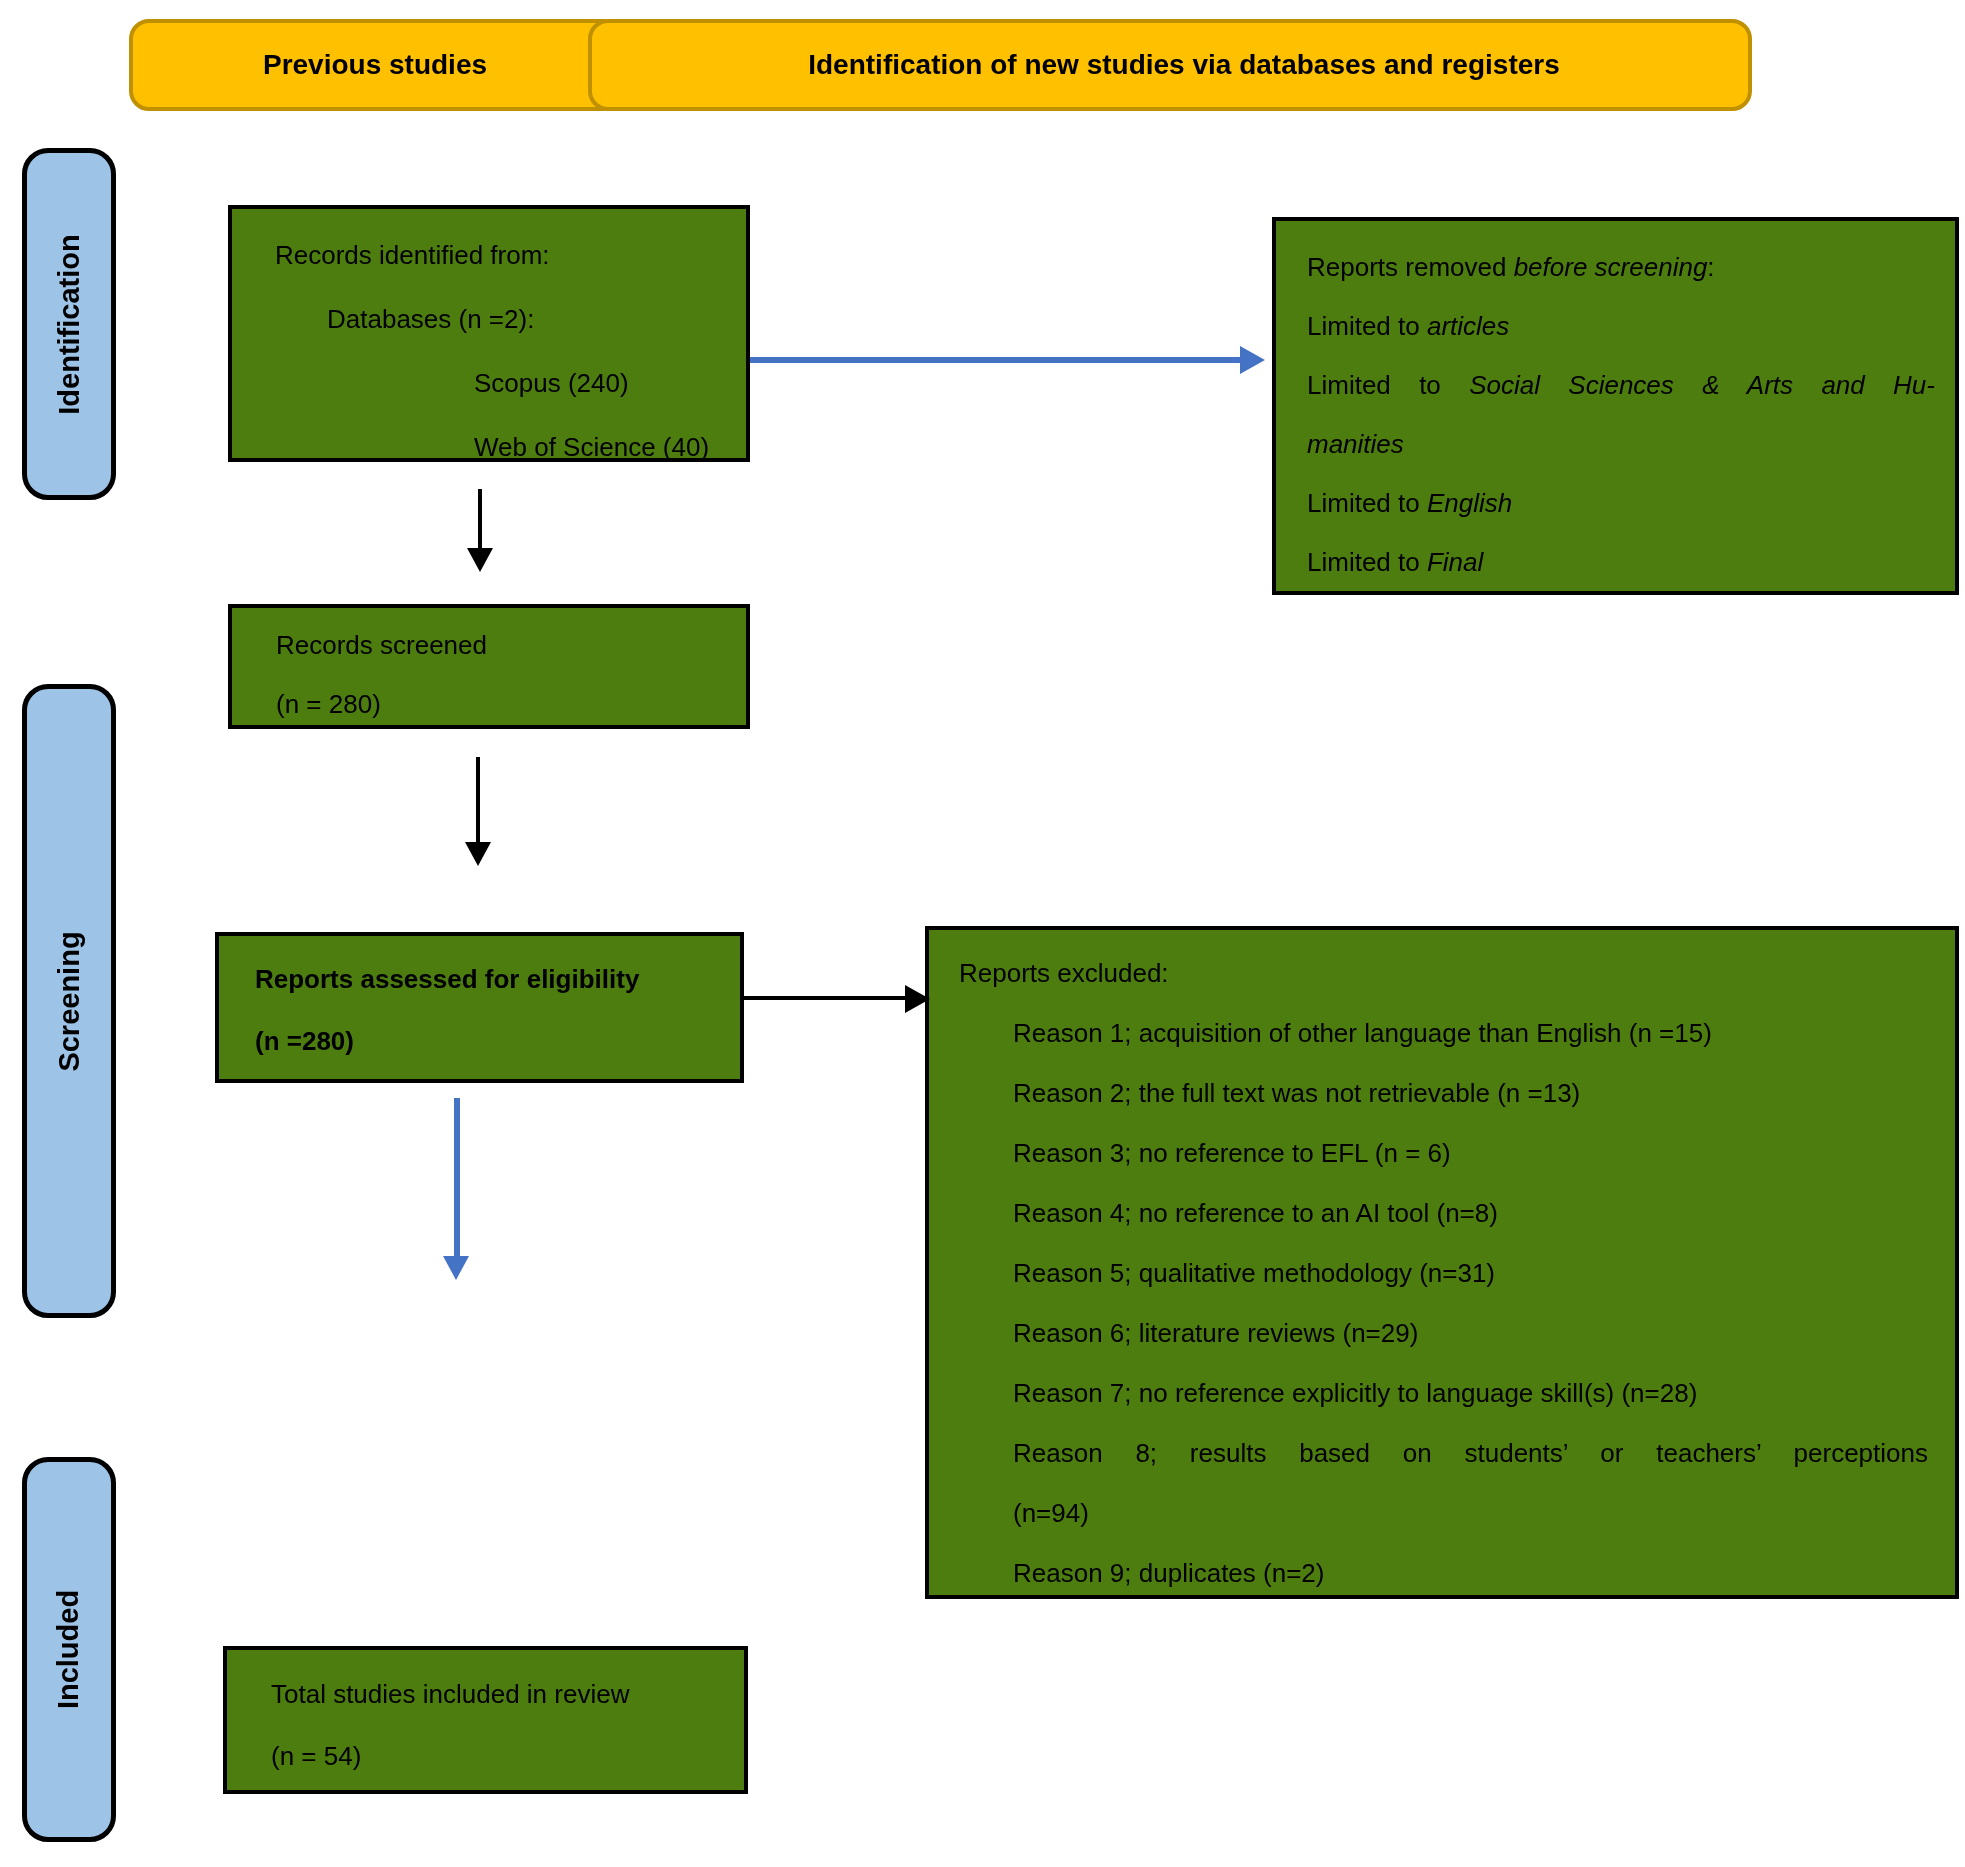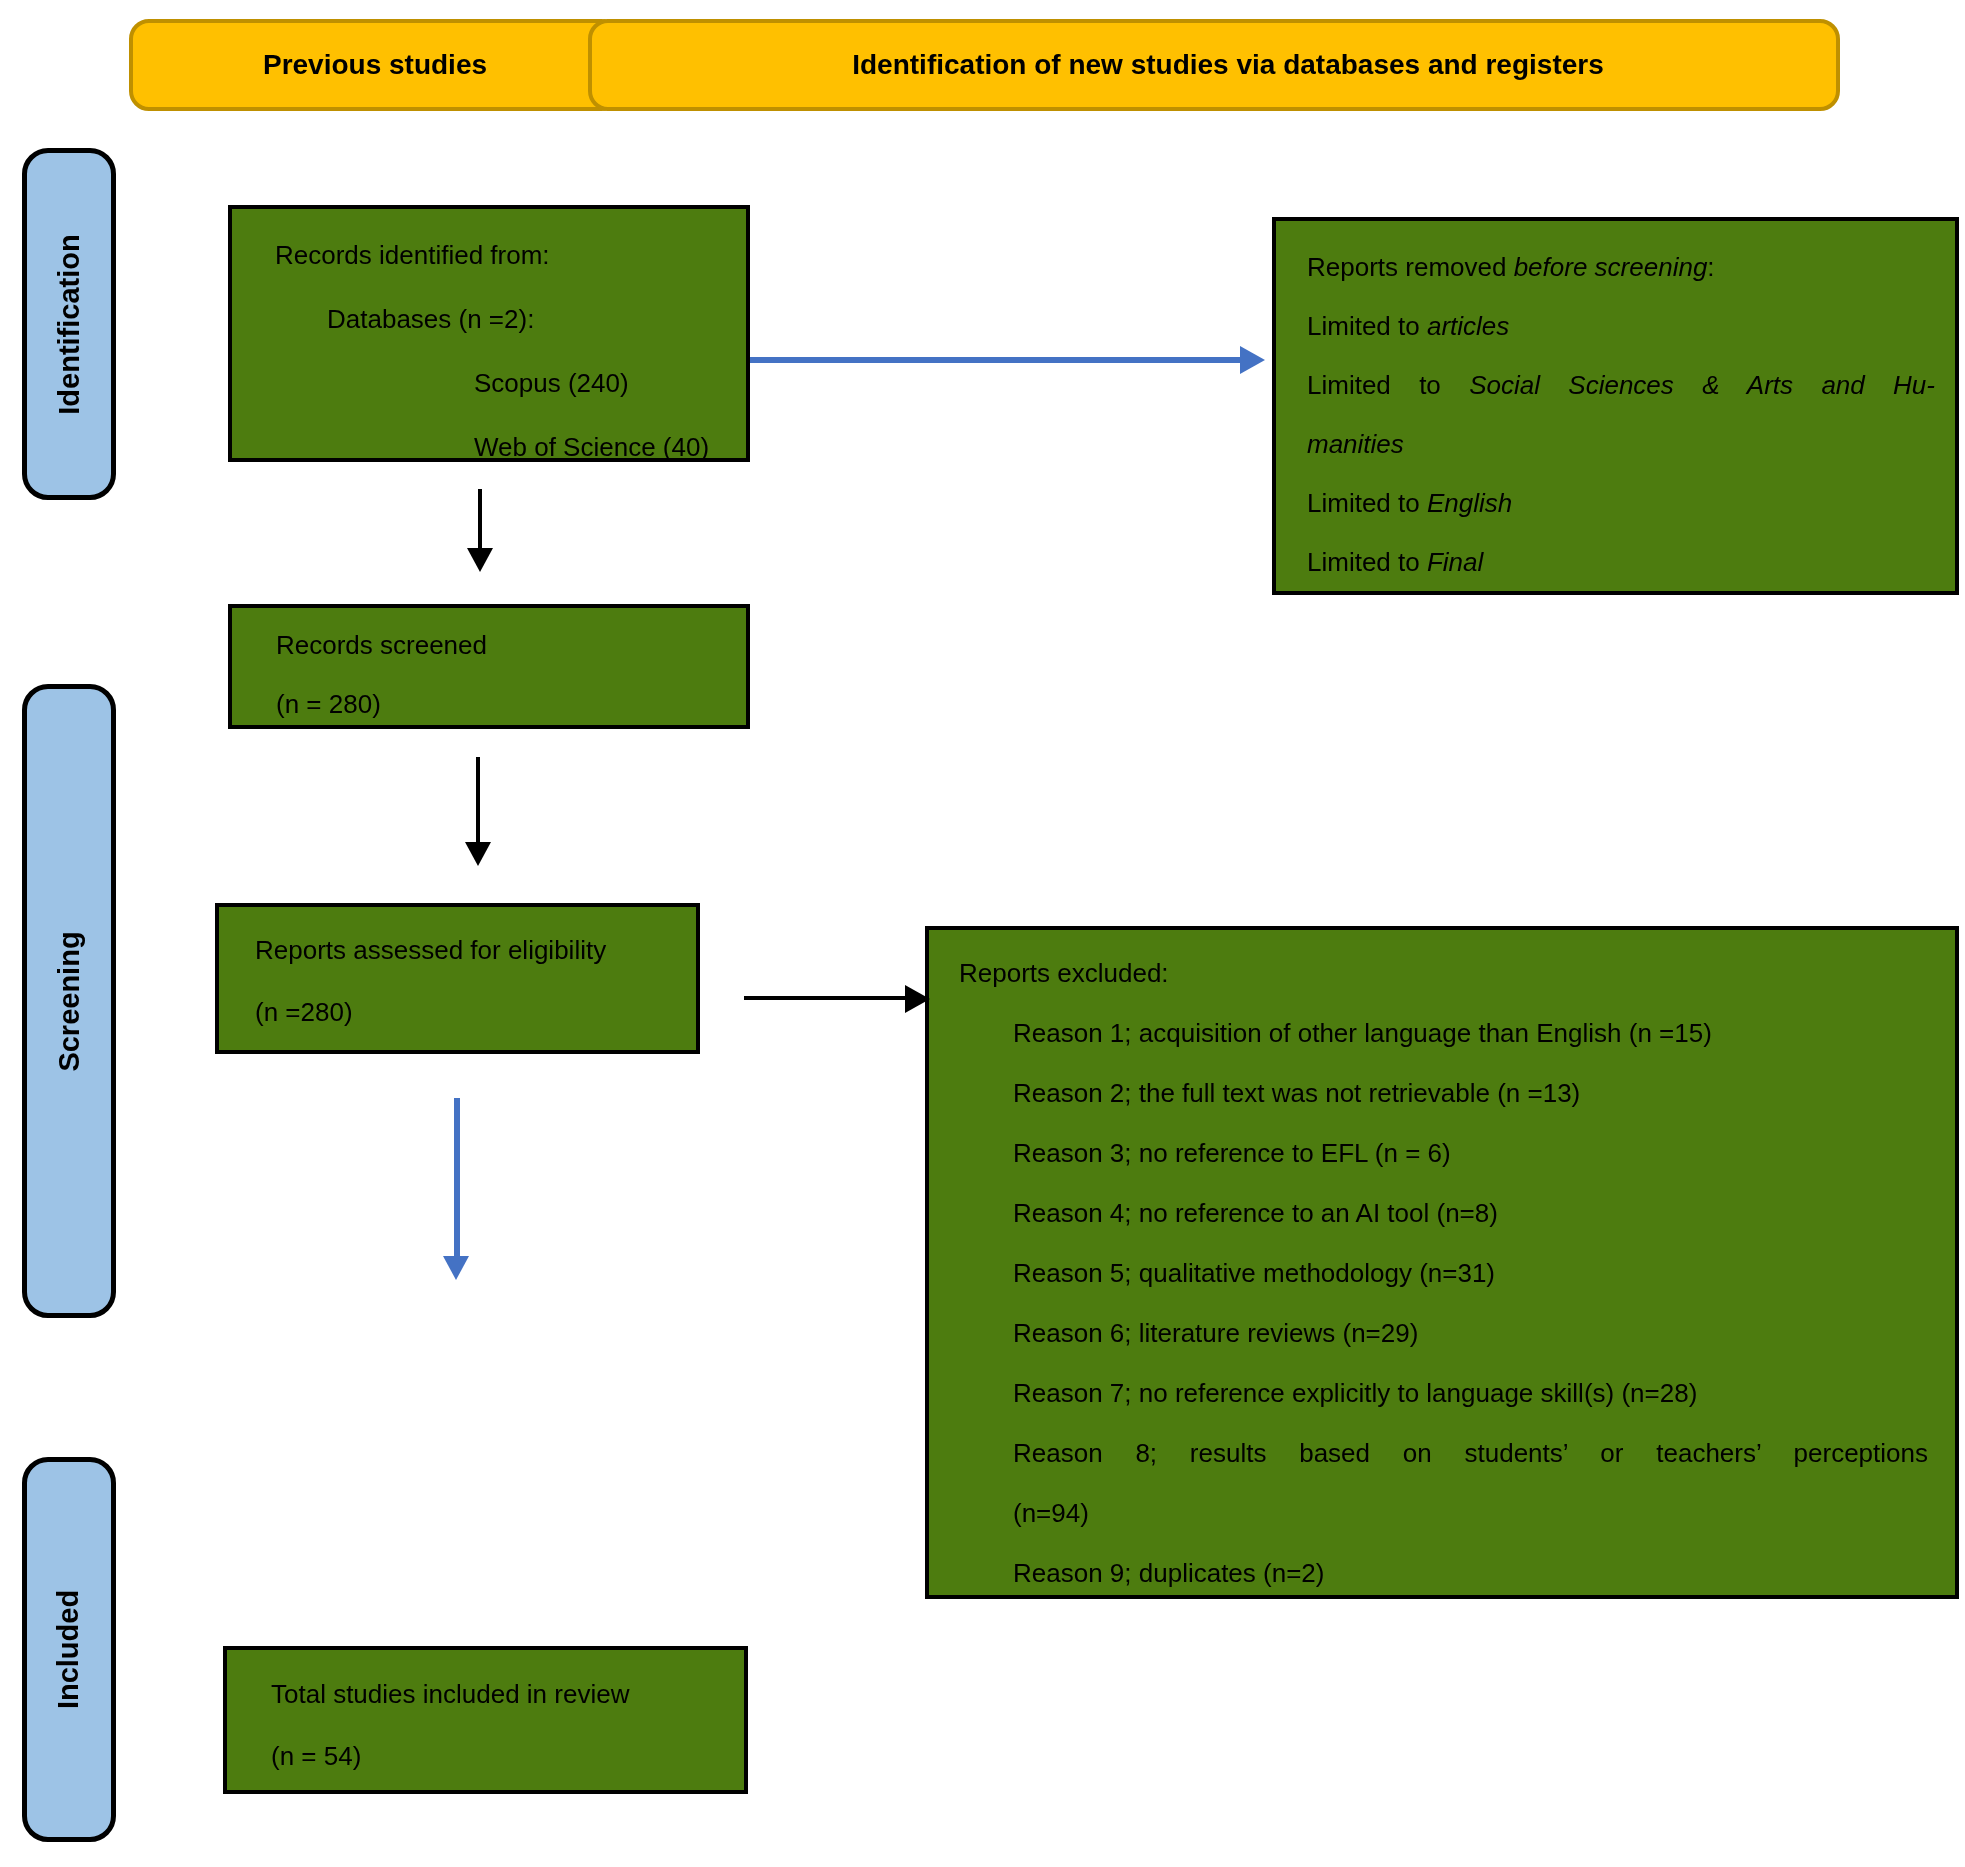--- a/index.html
+++ b/index.html
@@ -75,21 +75,21 @@
   .head.right{border-top:14px solid transparent;border-bottom:14px solid transparent;border-left:25px solid #000;}
   .head.down.blue{border-top-color:var(--arrow-blue,#4472C4);}
   .head.right.blue{border-left-color:var(--arrow-blue,#4472C4);}
 </style>
 </head>
 <body>
 
 <div id="canvas">
 
   <div class="hdr" style="left:129px;top:19px;width:492px;height:92px;">Previous studies</div>
-  <div class="hdr" style="left:588px;top:19px;width:1252px;height:92px;padding-left:28px;">Identification of new studies via databases and registers</div>
+  <div class="hdr" style="left:588px;top:19px;width:1164px;height:92px;padding-left:28px;">Identification of new studies via databases and registers</div>
 
   <div class="stage" style="left:22px;top:148px;width:94px;height:352px;">
     <span class="stagetxt">Identification</span>
   </div>
   <div class="stage" style="left:22px;top:684px;width:94px;height:634px;">
     <span class="stagetxt">Screening</span>
   </div>
   <div class="stage" style="left:22px;top:1457px;width:94px;height:385px;">
     <span class="stagetxt">Included</span>
   </div>
@@ -108,21 +108,21 @@
     <div class="line"><i>manities</i></div>
     <div class="line"><span>Limited to </span><i>English</i></div>
     <div class="line"><span>Limited to </span><i>Final</i></div>
   </div>
 
   <div class="wbox boxB" style="left:228px;top:604px;width:522px;height:125px;">
     <div class="line">Records screened</div>
     <div class="line">(n = 280)</div>
   </div>
 
-  <div class="wbox boxC" style="left:215px;top:903px;width:485px;height:151px;">
+  <div class="wbox boxC" style="left:215px;top:932px;width:529px;height:151px;font-weight:bold;">
     <div class="line">Reports assessed for eligibility</div>
     <div class="line">(n =280)</div>
   </div>
 
   <div class="wbox boxE" style="left:925px;top:926px;width:1034px;height:673px;">
     <div class="line">Reports excluded:</div>
     <div class="reasons">
       <div class="line">Reason 1; acquisition of other language than English (n =15)</div>
       <div class="line">Reason 2; the full text was not retrievable (n =13)</div>
       <div class="line">Reason 3; no reference to EFL (n = 6)</div>

